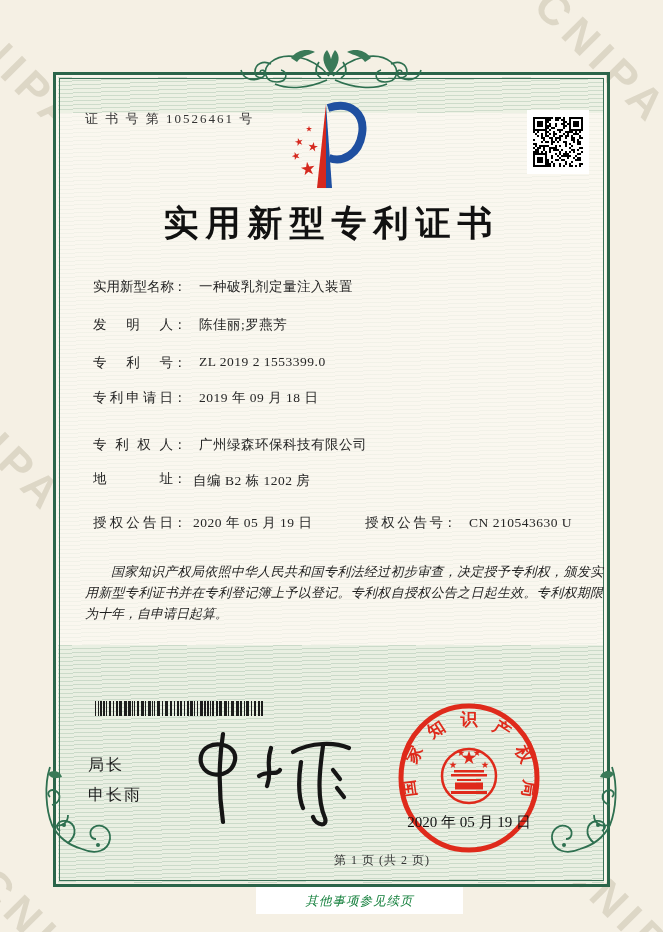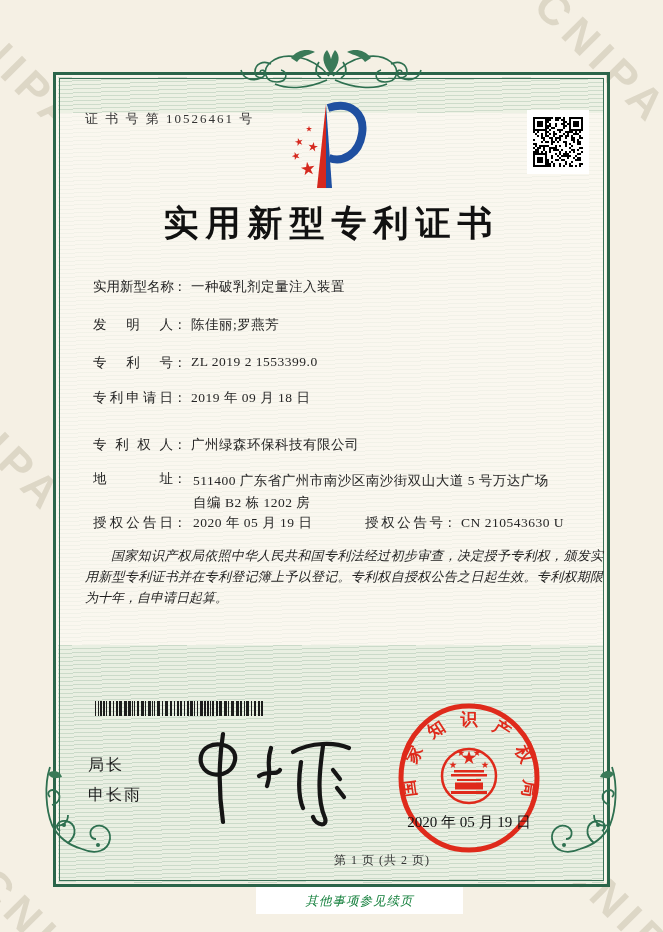--- a/index.html
+++ b/index.html
@@ -21,27 +21,27 @@
     transform:rotate(45deg);transform-origin:left top;white-space:nowrap;pointer-events:none;
   }
   .frame{position:absolute;left:53px;top:72px;width:551px;height:809px;border:3px solid #2b654a;}
   .frame-inner{position:absolute;left:3px;top:3px;right:3px;bottom:3px;border:1px solid #3a7258;}
   .cert-number{position:absolute;left:85px;top:110px;font-size:13px;letter-spacing:2px;color:#333;}
   .title{position:absolute;left:0;right:0;top:200px;text-align:center;font-size:35px;font-weight:700;letter-spacing:7px;color:#111;}
   .field-row{position:absolute;left:93px;font-size:13.5px;color:#262626;white-space:nowrap;}
   .flabel{display:inline-block;width:80px;text-align:justify;text-align-last:justify;vertical-align:top;}
   .flabel.short{width:78px;}
   .colon{display:inline-block;width:14px;vertical-align:top;}
-  .fvalue{margin-left:4px;letter-spacing:.5px;}
+  .fvalue{margin-left:12px;letter-spacing:.5px;}
   .fvalue-block{display:inline-block;vertical-align:top;margin-left:6px;letter-spacing:.5px;}
   .fvalue-block div{line-height:22px;}
   .pair2{margin-left:20px;}
   .val-fixed{display:inline-block;width:152px;margin-left:6px;letter-spacing:.5px;}
   .paragraphs{position:absolute;left:85px;right:60px;top:545px;font-size:13px;line-height:21px;font-style:italic;color:#1e1e1e;text-align:justify;}
-  .paragraphs p{margin:0 0 4px 0;text-indent:2em;}
+  .paragraphs p{margin:16px 0 4px 0;text-indent:2em;}
   .director{position:absolute;left:88px;font-size:16px;color:#1c1c1c;letter-spacing:2px;}
   .page-num{position:absolute;left:200px;width:230px;top:852px;text-align:right;font-size:12px;color:#333;letter-spacing:1px;}
   .seal-date{position:absolute;left:394px;width:150px;top:813px;text-align:center;font-size:15px;color:#111;}
   .footer-strip{position:absolute;left:256px;top:887px;width:207px;height:27px;background:#ffffff;}
   .footer-strip div{padding-top:6px;text-align:center;font-size:12.5px;font-style:italic;color:#15803d;letter-spacing:1px;}
   .qr-pad{position:absolute;left:527px;top:110px;width:62px;height:64px;background:#fff;}
   svg{display:block;}
 </style>
 </head>
 <body>
@@ -431,21 +431,21 @@
   <div class="field-row" style="top:354px">
     <span class="flabel">专利号</span><span class="colon">：</span><span class="fvalue">ZL 2019 2 1553399.0</span>
   </div>
   <div class="field-row" style="top:389px">
     <span class="flabel">专利申请日</span><span class="colon">：</span><span class="fvalue">2019 年 09 月 18 日</span>
   </div>
   <div class="field-row" style="top:436px">
     <span class="flabel">专利权人</span><span class="colon">：</span><span class="fvalue">广州绿森环保科技有限公司</span>
   </div>
   <div class="field-row" style="top:470px">
-    <span class="flabel">地址</span><span class="colon">：</span><span class="fvalue-block"><div>511400 广东省广州市南沙区南沙街双山大道 5 号万达广场</div><div>自编 B2 栋 1202 房</div></span>
+    <span class="flabel">地址</span><span class="colon">：</span><span class="fvalue-block"><div>自编 B2 栋 1202 房</div></span>
   </div>
   <div class="field-row" style="top:514px">
     <span class="flabel">授权公告日</span><span class="colon">：</span><span class="val-fixed">2020 年 05 月 19 日</span><span class="flabel short pair2">授权公告号</span><span class="colon">：</span><span class="fvalue">CN 210543630 U</span>
   </div>
 
   <div class="paragraphs">
     <p>国家知识产权局依照中华人民共和国专利法经过初步审查，决定授予专利权，颁发实用新型专利证书并在专利登记簿上予以登记。专利权自授权公告之日起生效。专利权期限为十年，自申请日起算。</p>
   </div>
 
   <svg id="barcode-svg" style="position:absolute;left:95px;top:701px" width="172" height="15" viewBox="0 0 172 15">

